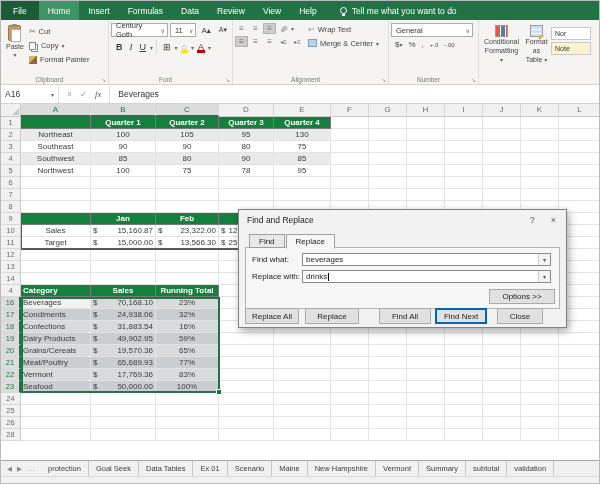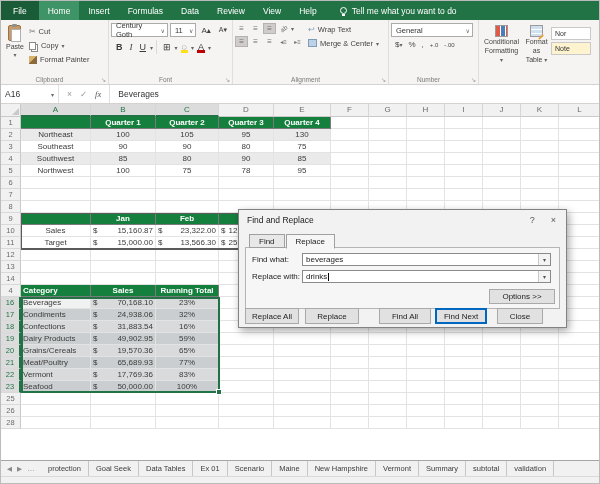--- a/index.html
+++ b/index.html
@@ -696,20 +696,35 @@
         <div class="cell" style="width: 57px;"></div>
         <div class="cell" style="width: 38px;"></div>
         <div class="cell" style="width: 38px;"></div>
         <div class="cell" style="width: 38px;"></div>
         <div class="cell" style="width: 38px;"></div>
         <div class="cell" style="width: 38px;"></div>
         <div class="cell" style="width: 38px;"></div>
         <div class="cell" style="width: 42px;"></div>
       </div>
       <div class="grow">
+        <div class="rhead">24</div>
+        <div class="cell" style="width: 70px;"></div>
+        <div class="cell" style="width: 65px;"></div>
+        <div class="cell" style="width: 63px;"></div>
+        <div class="cell" style="width: 55px;"></div>
+        <div class="cell" style="width: 57px;"></div>
+        <div class="cell" style="width: 38px;"></div>
+        <div class="cell" style="width: 38px;"></div>
+        <div class="cell" style="width: 38px;"></div>
+        <div class="cell" style="width: 38px;"></div>
+        <div class="cell" style="width: 38px;"></div>
+        <div class="cell" style="width: 38px;"></div>
+        <div class="cell" style="width: 42px;"></div>
+      </div>
+      <div class="grow">
         <div class="rhead">25</div>
         <div class="cell" style="width: 70px;"></div>
         <div class="cell" style="width: 65px;"></div>
         <div class="cell" style="width: 63px;"></div>
         <div class="cell" style="width: 55px;"></div>
         <div class="cell" style="width: 57px;"></div>
         <div class="cell" style="width: 38px;"></div>
         <div class="cell" style="width: 38px;"></div>
         <div class="cell" style="width: 38px;"></div>
         <div class="cell" style="width: 38px;"></div>

